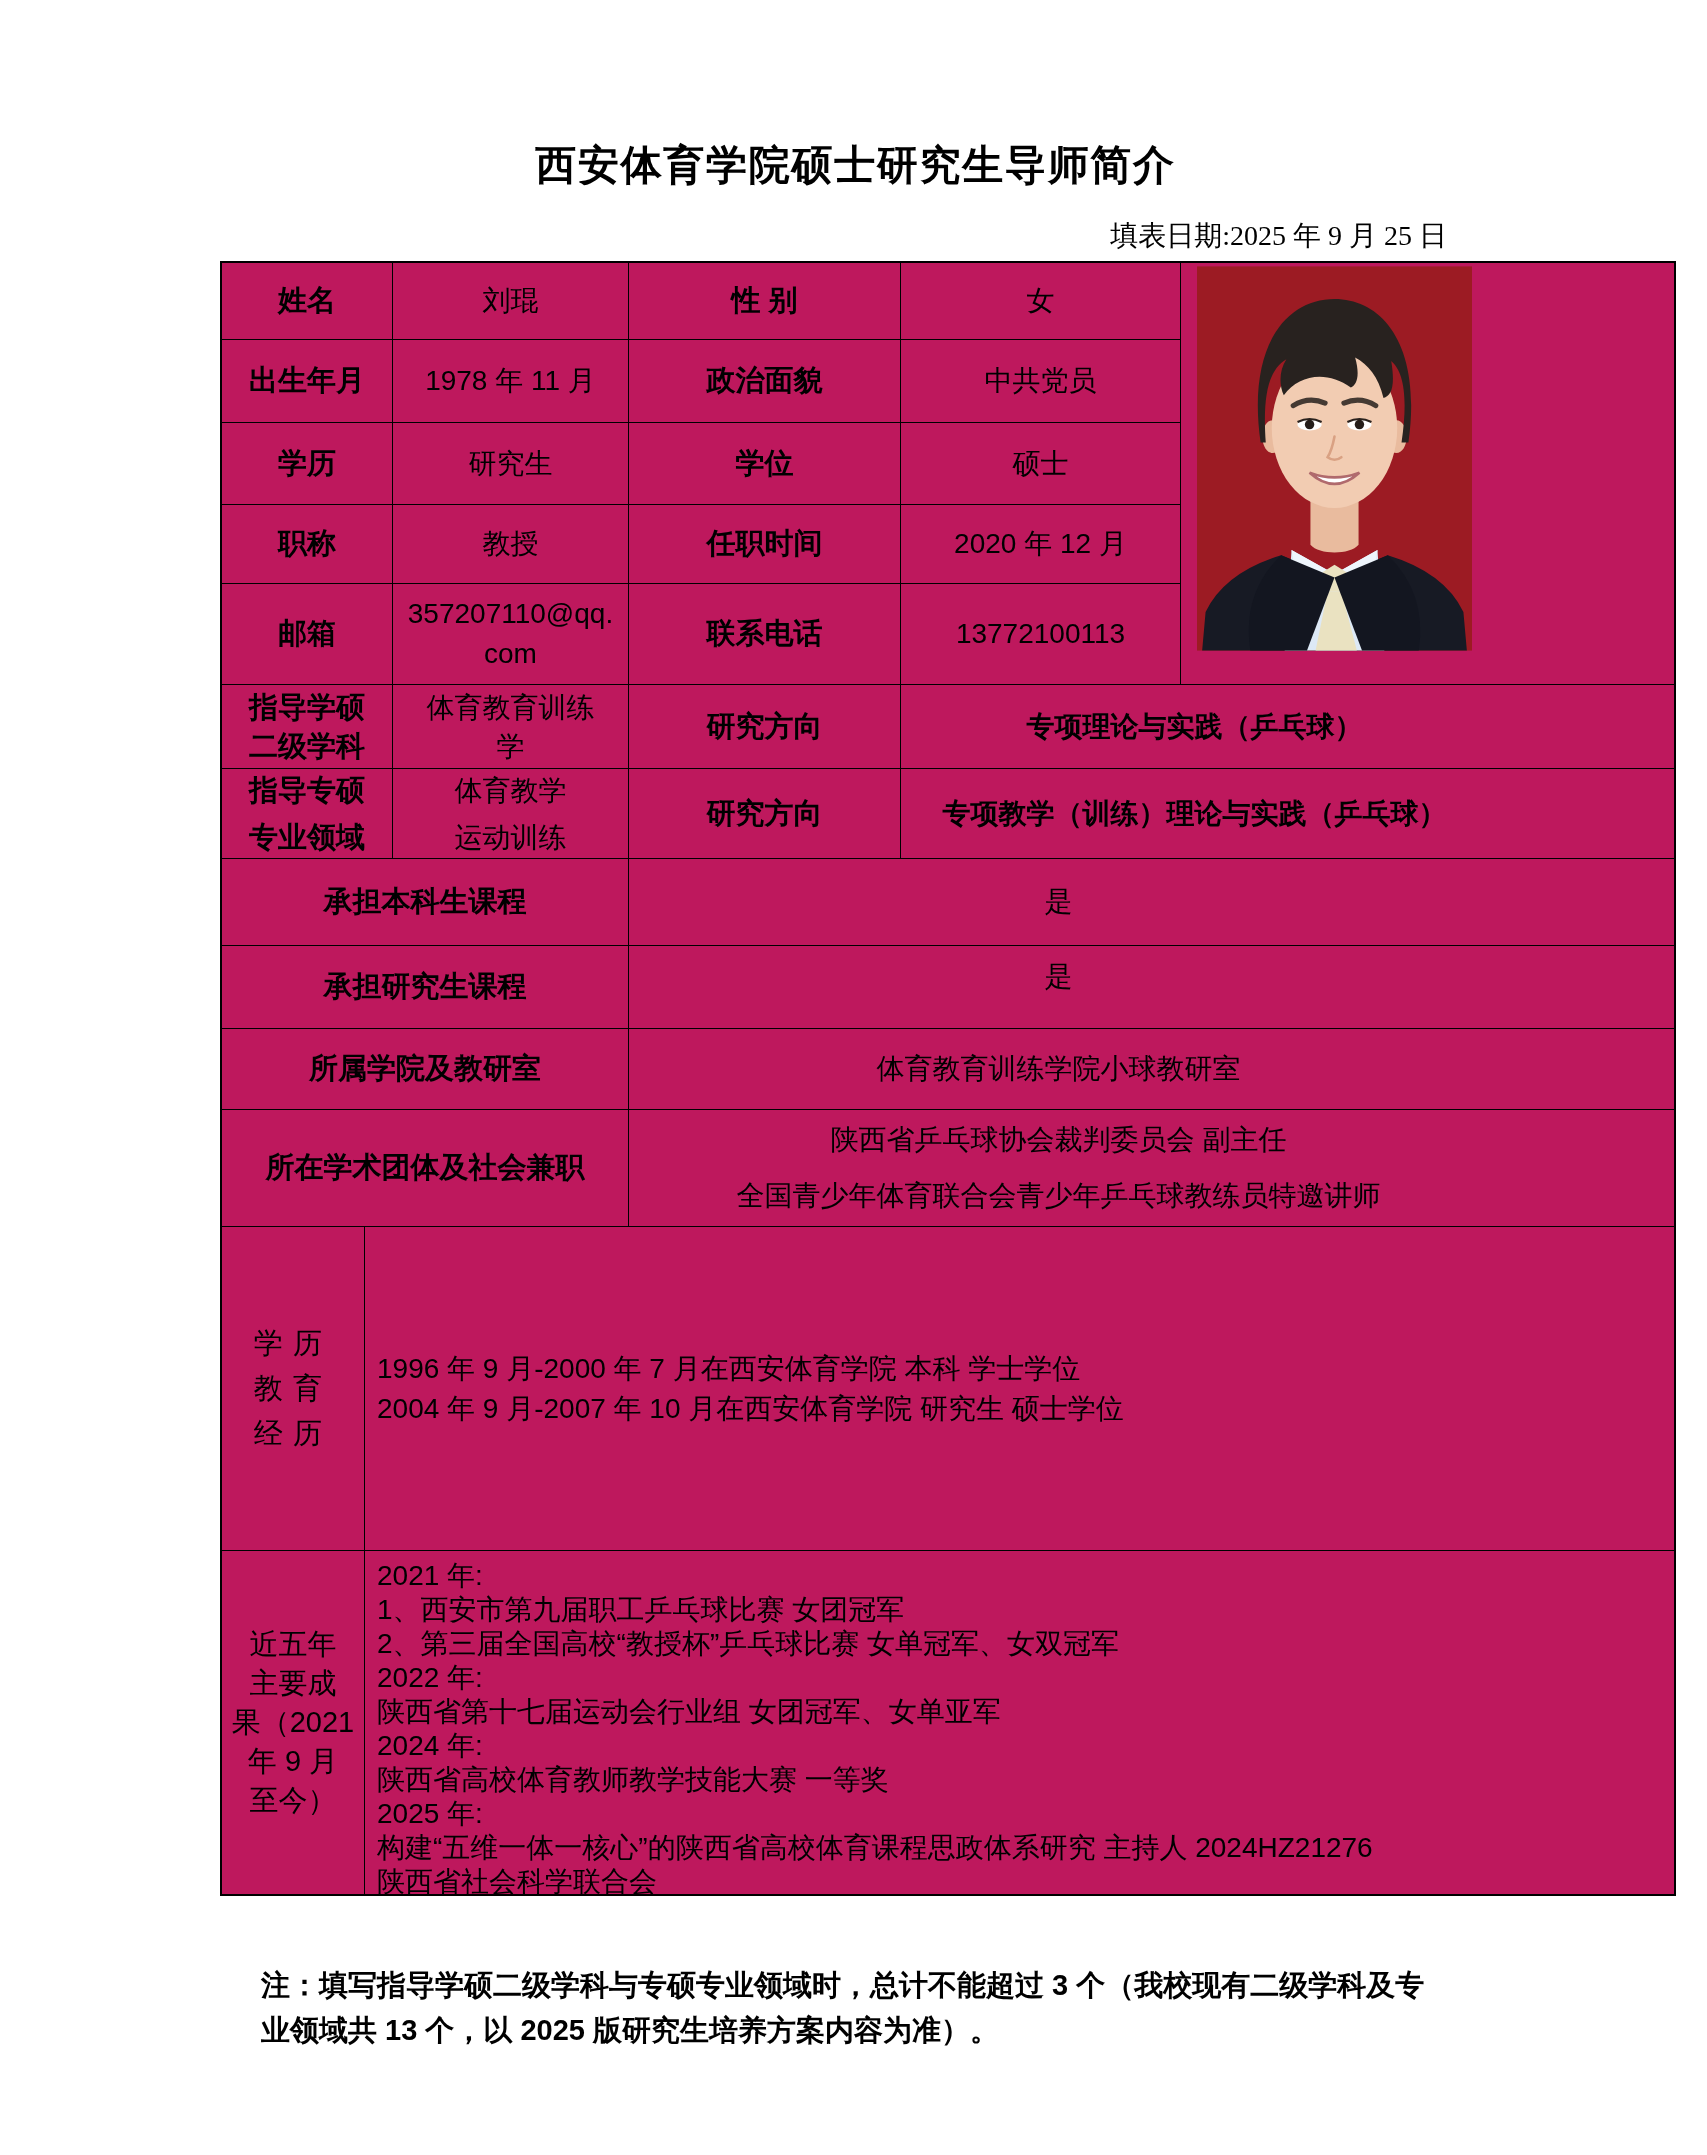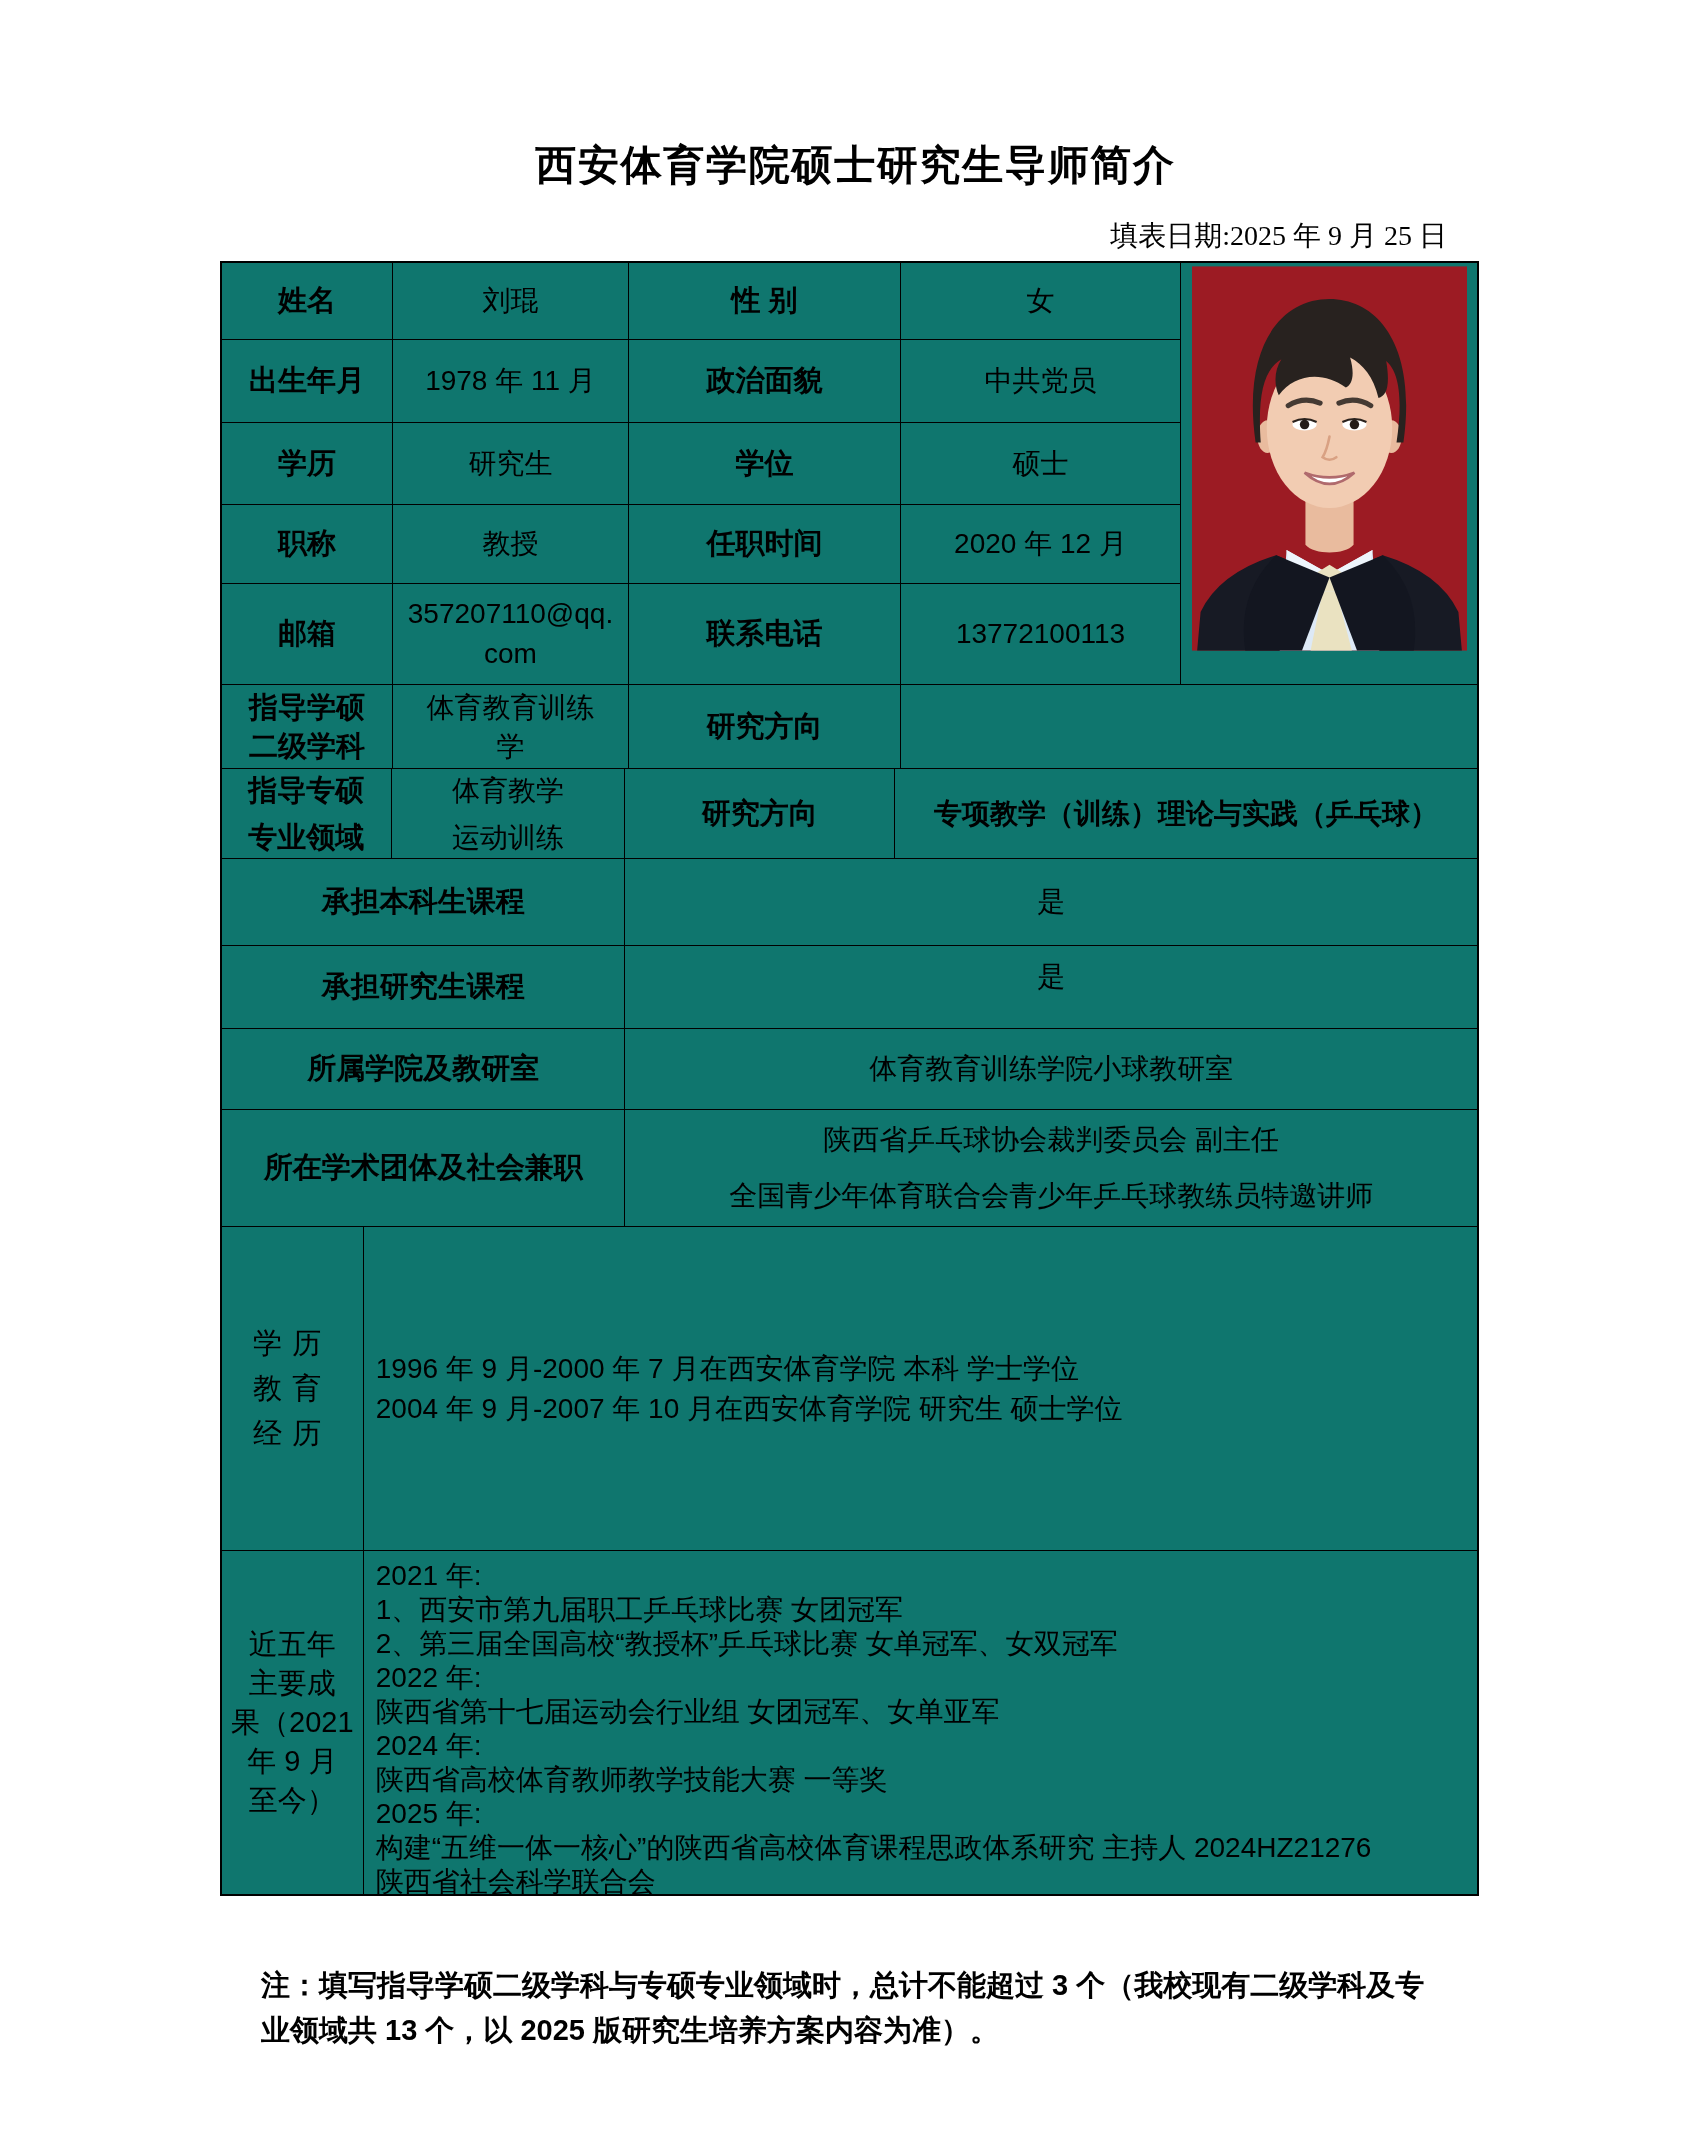--- a/index.html
+++ b/index.html
@@ -4,22 +4,22 @@
 <style>
   html,body{margin:0;padding:0;background:#ffffff;}
   .page{position:relative;width:1707px;height:2155px;background:#ffffff;color:#000;
         font-family:"Liberation Sans","DejaVu Sans",sans-serif;overflow:hidden;}
 
   .title{position:absolute;left:220px;top:138px;width:1271px;text-align:center;
          font-size:41px;font-weight:bold;letter-spacing:1.7px;}
   .dateline{position:absolute;left:220px;top:217px;width:1227px;text-align:right;
             font-size:28px;font-family:"Liberation Serif","DejaVu Serif",serif;}
 
-  .tbl{position:absolute;left:220px;top:261px;width:1259px;border:2.6px solid #000;
-       box-sizing:border-box;background:#0f766e;}
+  .tbl{position:absolute;left:220px;top:261px;width:1456px;border:2.6px solid #000;
+       box-sizing:border-box;background:#be185d;}
   .row{display:flex;border-bottom:1.7px solid #000;box-sizing:border-box;}
   .row.last{border-bottom:none;}
   .cell{box-sizing:border-box;border-right:1.7px solid #000;display:flex;
         align-items:center;justify-content:center;text-align:center;overflow:hidden;}
   .cell.cl{border-right:none;}
 
   
   .top{display:flex;border-bottom:1.7px solid #000;box-sizing:border-box;}
   .top-left{width:958px;}
   .top-left .row:last-child{border-bottom:none;}
@@ -149,20 +149,21 @@
         </svg>
       </div>
     </div>
 
     <div class="row r6">
       <div class="cell w1 lbl ml lh45">指导学硕
 二级学科</div>
       <div class="cell w2 val ml lh45">体育教育训练
 学</div>
       <div class="cell w3 lbl">研究方向</div>
+      <div class="cell w4b heib cl">专项理论与实践（乒乓球）</div>
     </div>
 
     <div class="row r7">
       <div class="cell w1 lbl ml lh55">指导专硕
 专业领域</div>
       <div class="cell w2 val ml lh55">体育教学
 运动训练</div>
       <div class="cell w3 lbl">研究方向</div>
       <div class="cell w4b heib cl">专项教学（训练）理论与实践（乒乓球）</div>
     </div>

